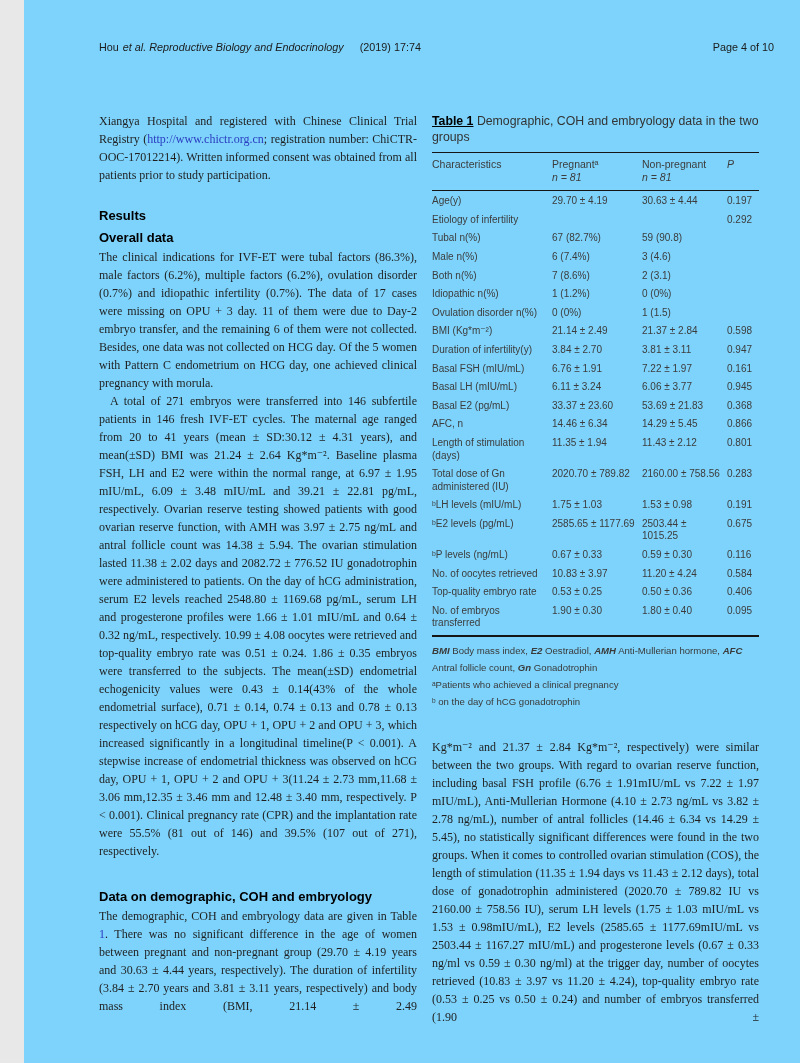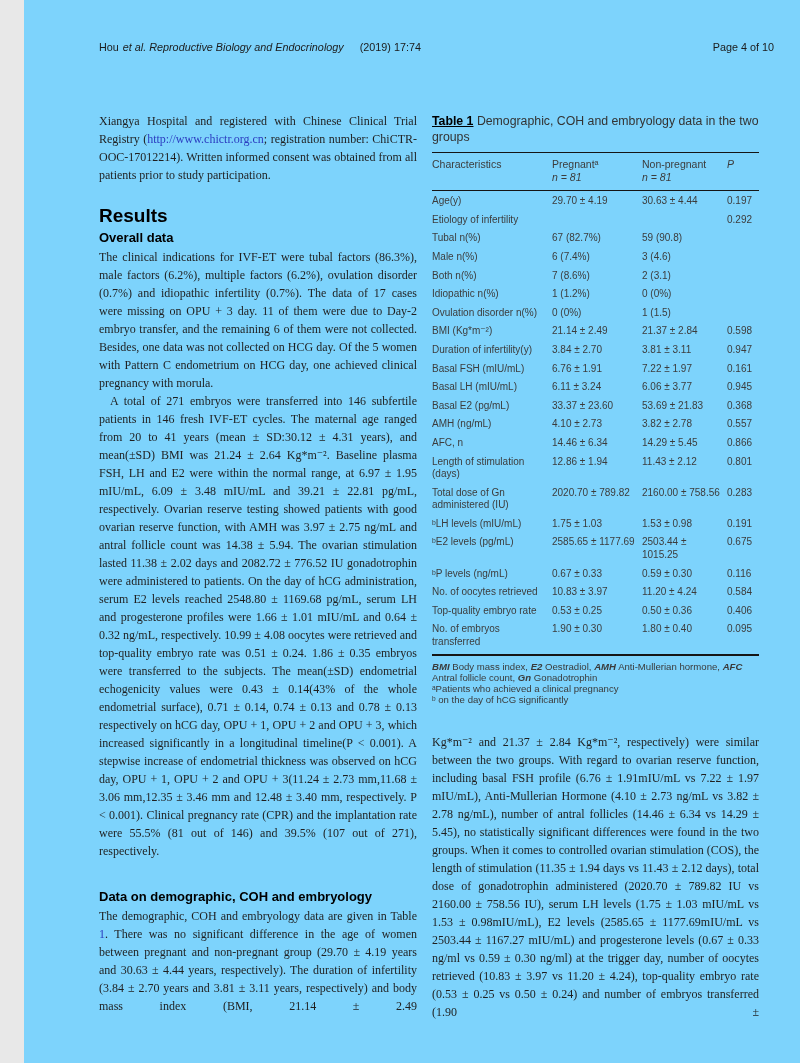--- a/index.html
+++ b/index.html
@@ -14,36 +14,36 @@
   
   .col{position:absolute;top:112px;height:946px;overflow:hidden;}
   .col-left{left:75px;width:318px;}
   .col-right{left:408px;width:327px;top:114px;}
   
   .body-text{font-family:"Liberation Serif","DejaVu Serif",serif;font-size:12px;
              line-height:18px;color:#1f1f1f;text-align:justify;margin:0;}
   .indent{text-indent:11px;}
   .jlast{text-align-last:justify;}
   .link{color:#2b3cc0;text-decoration:none;cursor:pointer;}
-  h1.sec{font-size:19px;line-height:18px;font-weight:bold;color:#000;margin:23px 0 4px 0;}
+  h1.sec{font-size:13px;line-height:18px;font-weight:bold;color:#000;margin:23px 0 4px 0;}
   h2.subsec{font-size:13px;line-height:17px;font-weight:bold;color:#000;margin:0 0 2px 0;}
   h2.gap{margin-top:28px;}
   
   .tbl-caption{font-size:12.3px;line-height:15.6px;color:#333;margin:0 0 7px 0;}
   .tbl-caption b{color:#000;text-decoration:underline;}
   .tbl-head{display:grid;grid-template-columns:120px 90px 85px 32px;
             border-top:1px solid #151515;border-bottom:1px solid #151515;
             padding:5px 0 6px 0;font-size:10.5px;line-height:13px;color:#3c3c3c;}
   .th .sub{display:block;font-style:italic;}
   .th-p{font-style:italic;}
   .tbl-body{border-bottom:2px solid #151515;padding:1px 0 2px 0;}
   .trow{display:grid;grid-template-columns:120px 90px 85px 32px;
         padding:3px 0;font-size:10px;line-height:12.6px;color:#3c3c3c;}
   .trow .td{padding-right:3px;}
-  .tbl-foot{margin-top:5px;font-size:9.6px;line-height:11px;color:#3a3a3a;}
+  .tbl-foot{margin-top:5px;font-size:9.6px;line-height:17px;color:#3a3a3a;}
   .tbl-foot p{margin:0;}
   .fn-it{font-style:italic;font-weight:600;}
   .cont{margin-top:28px;}
 </style>
 </head>
 <body>
 
 <div class="page">
 
   <div class="pg-header">
@@ -148,34 +148,28 @@
             <div class="td c2">6.06 ± 3.77</div>
             <div class="td c3">0.945</div>
           </div>
           <div class="trow">
             <div class="td c0">Basal E2 (pg/mL)</div>
             <div class="td c1">33.37 ± 23.60</div>
             <div class="td c2">53.69 ± 21.83</div>
             <div class="td c3">0.368</div>
           </div>
           <div class="trow">
-            <div class="td c0">AMH (ng/mL)</div>
-            <div class="td c1">4.10 ± 2.73</div>
-            <div class="td c2">3.82 ± 2.78</div>
-            <div class="td c3">0.557</div>
-          </div>
-          <div class="trow">
             <div class="td c0">AFC, n</div>
             <div class="td c1">14.46 ± 6.34</div>
             <div class="td c2">14.29 ± 5.45</div>
             <div class="td c3">0.866</div>
           </div>
           <div class="trow">
             <div class="td c0">Length of stimulation (days)</div>
-            <div class="td c1">12.86 ± 1.94</div>
+            <div class="td c1">11.35 ± 1.94</div>
             <div class="td c2">11.43 ± 2.12</div>
             <div class="td c3">0.801</div>
           </div>
           <div class="trow">
             <div class="td c0">Total dose of Gn administered (IU)</div>
             <div class="td c1">2020.70 ± 789.82</div>
             <div class="td c2">2160.00 ± 758.56</div>
             <div class="td c3">0.283</div>
           </div>
           <div class="trow">
@@ -212,20 +206,20 @@
             <div class="td c0">No. of embryos transferred</div>
             <div class="td c1">1.90 ± 0.30</div>
             <div class="td c2">1.80 ± 0.40</div>
             <div class="td c3">0.095</div>
           </div>
         </div>
 
       <div class="tbl-foot">
         <p id="fn-abbrev"><span class="fn-it">BMI</span><span> Body mass index, </span><span class="fn-it">E2</span><span> Oestradiol, </span><span class="fn-it">AMH</span><span> Anti-Mullerian hormone, </span><span class="fn-it">AFC</span><span> Antral follicle count, </span><span class="fn-it">Gn</span><span> Gonadotrophin</span></p>
         <p>ᵃPatients who achieved a clinical pregnancy</p>
-        <p>ᵇ on the day of hCG significantly</p>
+        <p>ᵇ on the day of hCG gonadotrophin</p>
       </div>
     </div>
 
     <p class="body-text cont jlast">Kg*m⁻² and 21.37 ± 2.84 Kg*m⁻², respectively) were similar between the two groups. With regard to ovarian reserve function, including basal FSH profile (6.76 ± 1.91mIU/mL vs 7.22 ± 1.97 mIU/mL), Anti-Mullerian Hormone (4.10 ± 2.73 ng/mL vs 3.82 ± 2.78 ng/mL), number of antral follicles (14.46 ± 6.34 vs 14.29 ± 5.45), no statistically significant differences were found in the two groups. When it comes to controlled ovarian stimulation (COS), the length of stimulation (11.35 ± 1.94 days vs 11.43 ± 2.12 days), total dose of gonadotrophin administered (2020.70 ± 789.82 IU vs 2160.00 ± 758.56 IU), serum LH levels (1.75 ± 1.03 mIU/mL vs 1.53 ± 0.98mIU/mL), E2 levels (2585.65 ± 1177.69mIU/mL vs 2503.44 ± 1167.27 mIU/mL) and progesterone levels (0.67 ± 0.33 ng/ml vs 0.59 ± 0.30 ng/ml) at the trigger day, number of oocytes retrieved (10.83 ± 3.97 vs 11.20 ± 4.24), top-quality embryo rate (0.53 ± 0.25 vs 0.50 ± 0.24) and number of embryos transferred (1.90 ±</p>
   </div>
 
 </div>
 
 </body></html>

